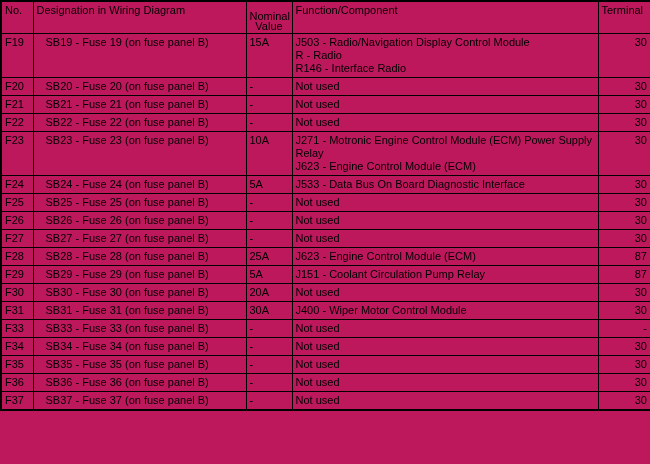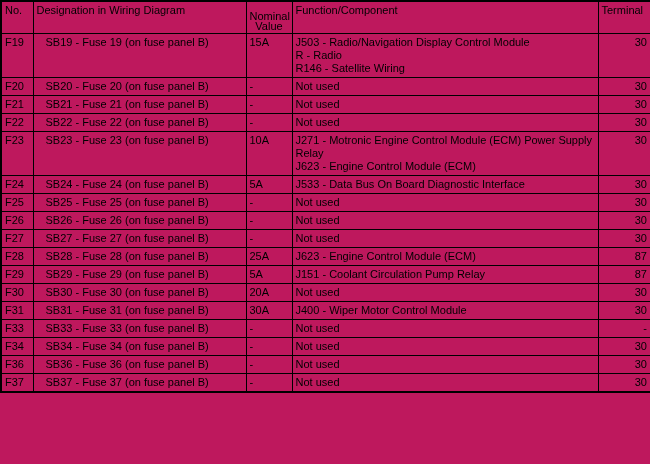--- a/index.html
+++ b/index.html
@@ -72,21 +72,21 @@
       </tr>
     </thead>
     <tbody>
         <tr>
           <td class="col-no">F19</td>
           <td class="col-designation">SB19 - Fuse 19 (on fuse panel B)</td>
           <td class="col-value">15A</td>
           <td class="col-function">
             <div class="fn-line">J503 - Radio/Navigation Display Control Module</div>
             <div class="fn-line">R - Radio</div>
-            <div class="fn-line">R146 - Satellite Wiring</div>
+            <div class="fn-line">R146 - Interface Radio</div>
           </td>
           <td class="col-terminal">30</td>
         </tr>
         <tr>
           <td class="col-no">F20</td>
           <td class="col-designation">SB20 - Fuse 20 (on fuse panel B)</td>
           <td class="col-value">-</td>
           <td class="col-function">
             <div class="fn-line">Not used</div>
           </td>
@@ -197,20 +197,29 @@
           <td class="col-designation">SB33 - Fuse 33 (on fuse panel B)</td>
           <td class="col-value">-</td>
           <td class="col-function">
             <div class="fn-line">Not used</div>
           </td>
           <td class="col-terminal">-</td>
         </tr>
         <tr>
           <td class="col-no">F34</td>
           <td class="col-designation">SB34 - Fuse 34 (on fuse panel B)</td>
+          <td class="col-value">-</td>
+          <td class="col-function">
+            <div class="fn-line">Not used</div>
+          </td>
+          <td class="col-terminal">30</td>
+        </tr>
+        <tr>
+          <td class="col-no">F35</td>
+          <td class="col-designation">SB35 - Fuse 35 (on fuse panel B)</td>
           <td class="col-value">-</td>
           <td class="col-function">
             <div class="fn-line">Not used</div>
           </td>
           <td class="col-terminal">30</td>
         </tr>
         <tr>
           <td class="col-no">F36</td>
           <td class="col-designation">SB36 - Fuse 36 (on fuse panel B)</td>
           <td class="col-value">-</td>

